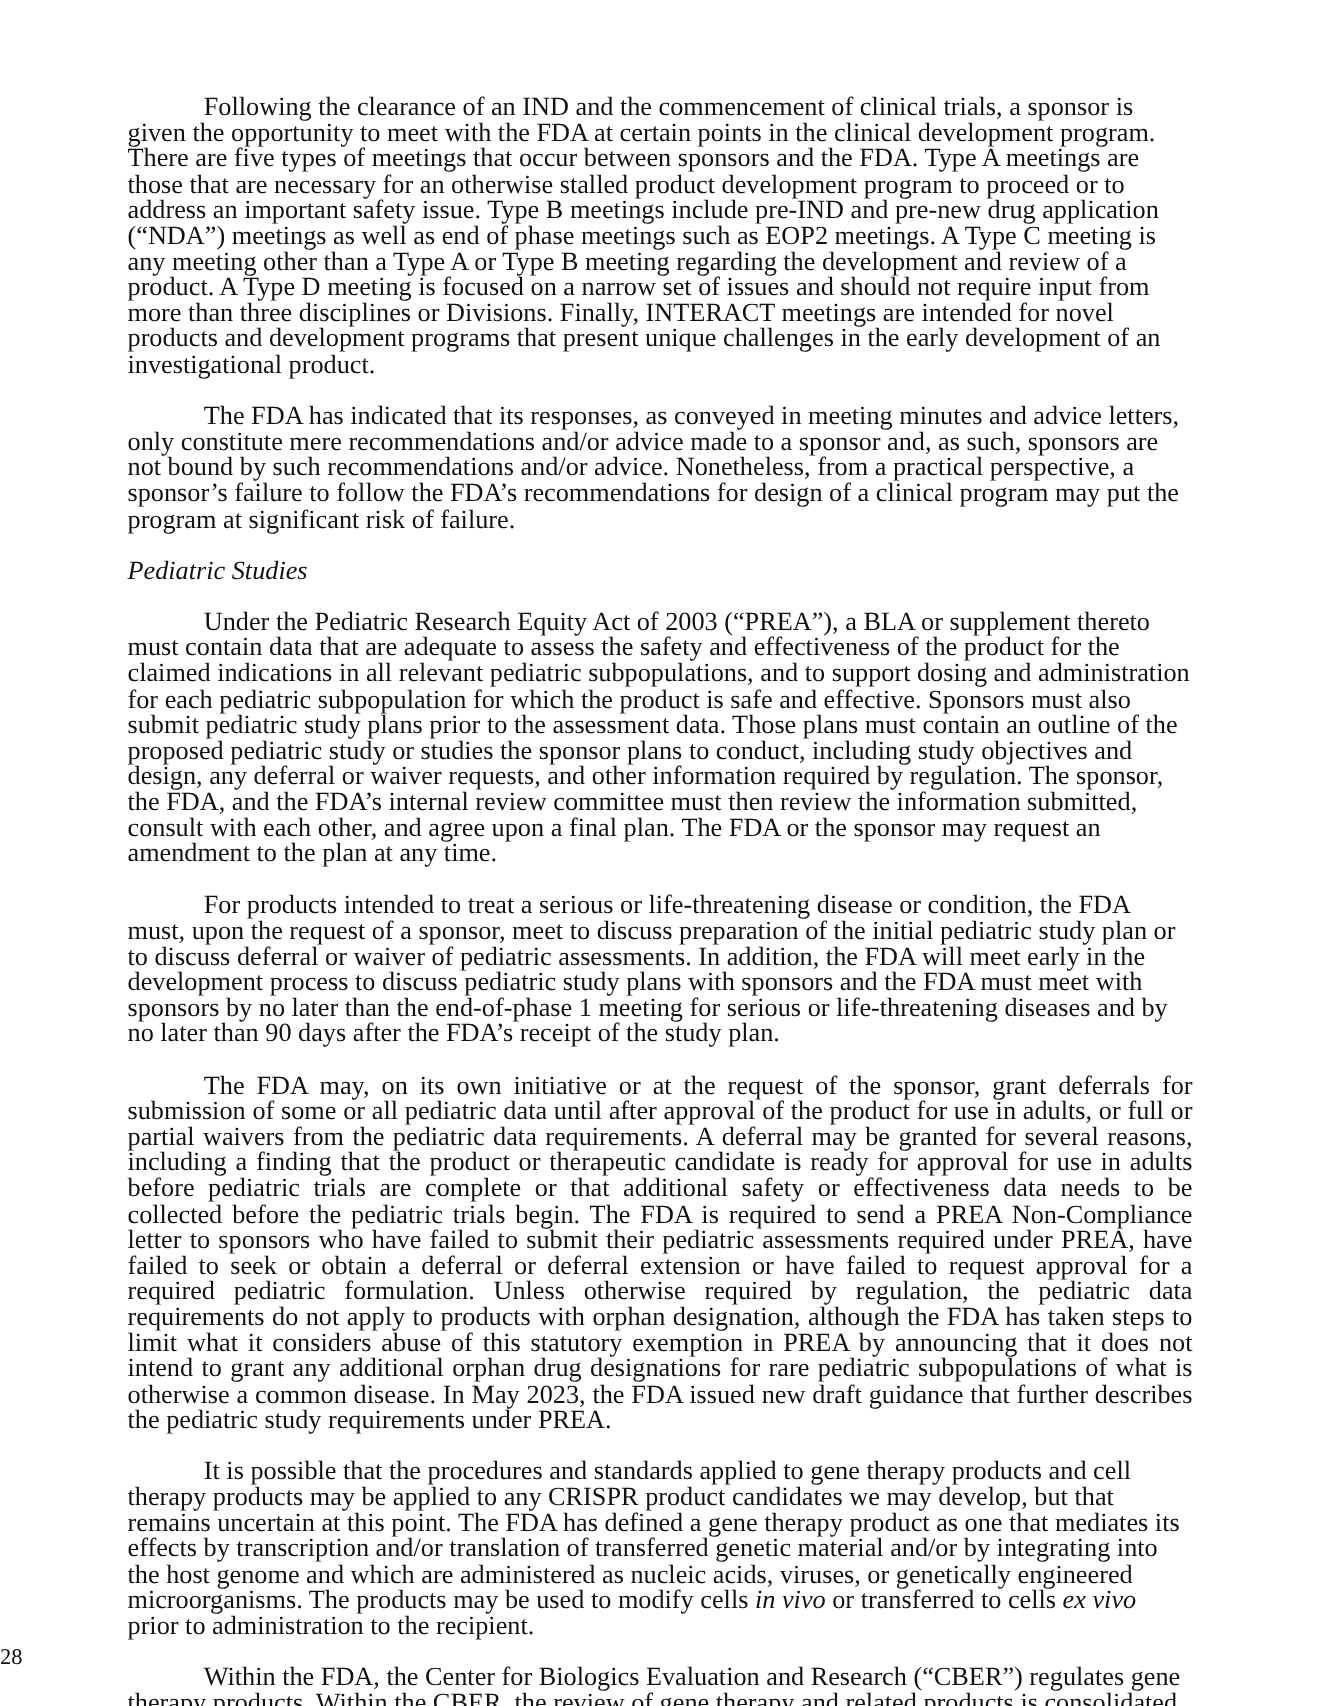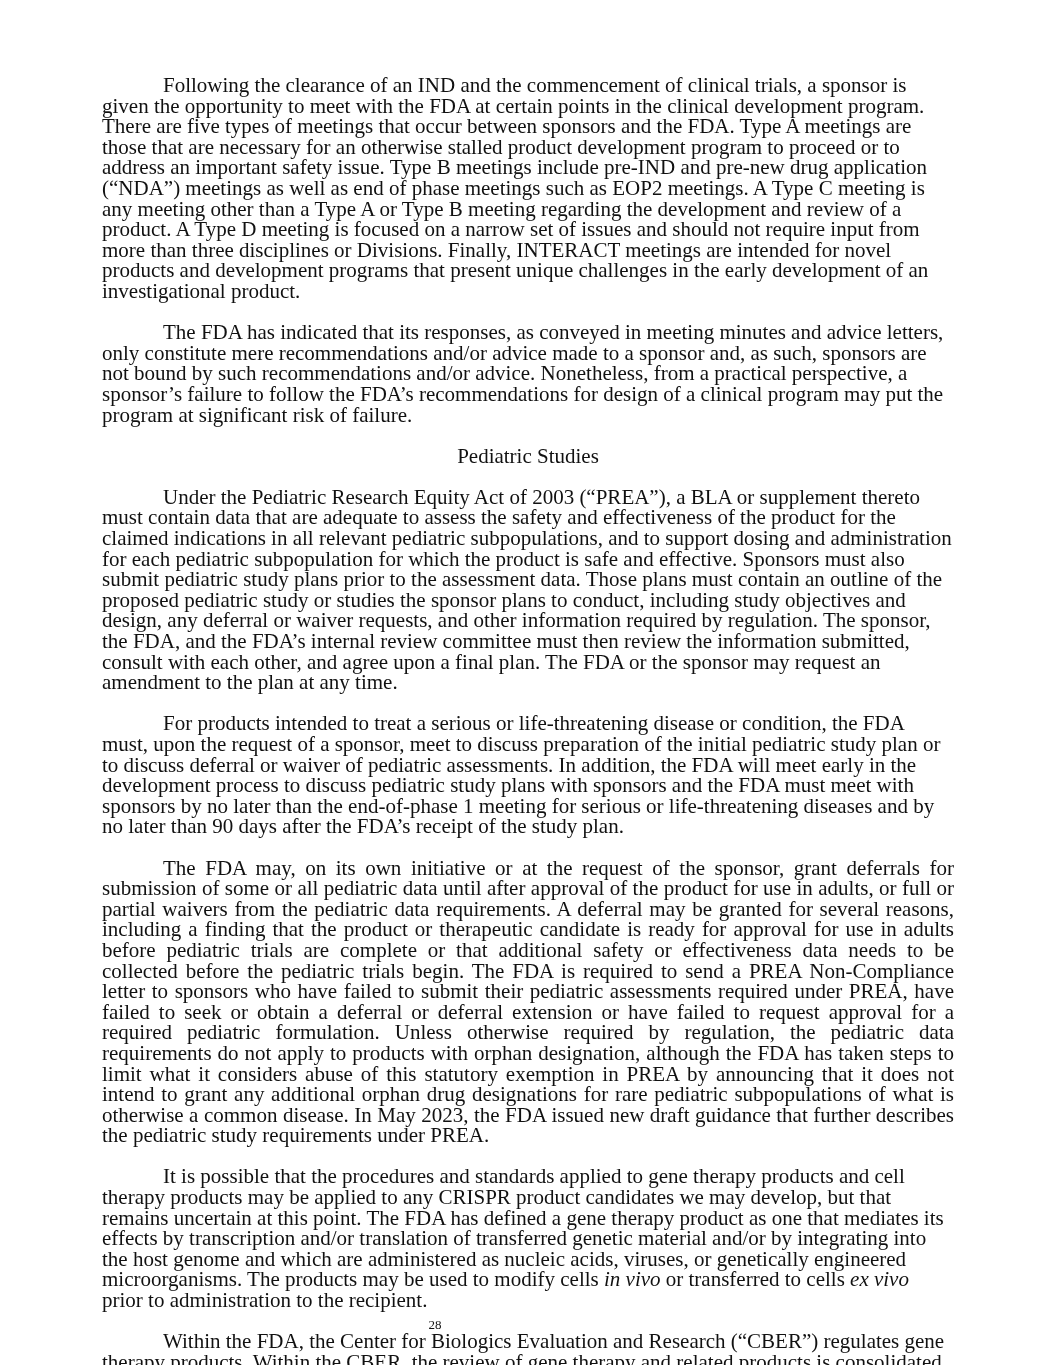--- a/index.html
+++ b/index.html
@@ -25,29 +25,28 @@
     }
     .para {
       margin: 0 0 20.6px 0;
       text-indent: 61px;
     }
     .para.justify {
       text-align: justify;
     }
     .heading {
       margin: 0 0 20.6px 0;
-      text-align: center;
+      font-style: italic;
     }
     .page-number {
       position: absolute;
       left: 0;
       width: 870px;
       top: 1315px;
-      text-align: center;
-      font-size: 13px;
+      font-size: 18px;
       line-height: 20px;
     }
     em { font-style: italic; }
   </style>
 </head>
 <body>
 
 <div class="page">
   <p class="para">Following the clearance of an IND and the commencement of clinical trials, a sponsor is given the opportunity to meet with the FDA at certain points in the clinical development program. There are five types of meetings that occur between sponsors and the FDA. Type A meetings are those that are necessary for an otherwise stalled product development program to proceed or to address an important safety issue. Type B meetings include pre-IND and pre-new drug application (“NDA”) meetings as well as end of phase meetings such as EOP2 meetings. A Type C meeting is any meeting other than a Type A or Type B meeting regarding the development and review of a product. A Type D meeting is focused on a narrow set of issues and should not require input from more than three disciplines or Divisions. Finally, INTERACT meetings are intended for novel products and development programs that present unique challenges in the early development of an investigational product.</p>
   <p class="para">The FDA has indicated that its responses, as conveyed in meeting minutes and advice letters, only constitute mere recommendations and/or advice made to a sponsor and, as such, sponsors are not bound by such recommendations and/or advice. Nonetheless, from a practical perspective, a sponsor’s failure to follow the FDA’s recommendations for design of a clinical program may put the program at significant risk of failure.</p>

